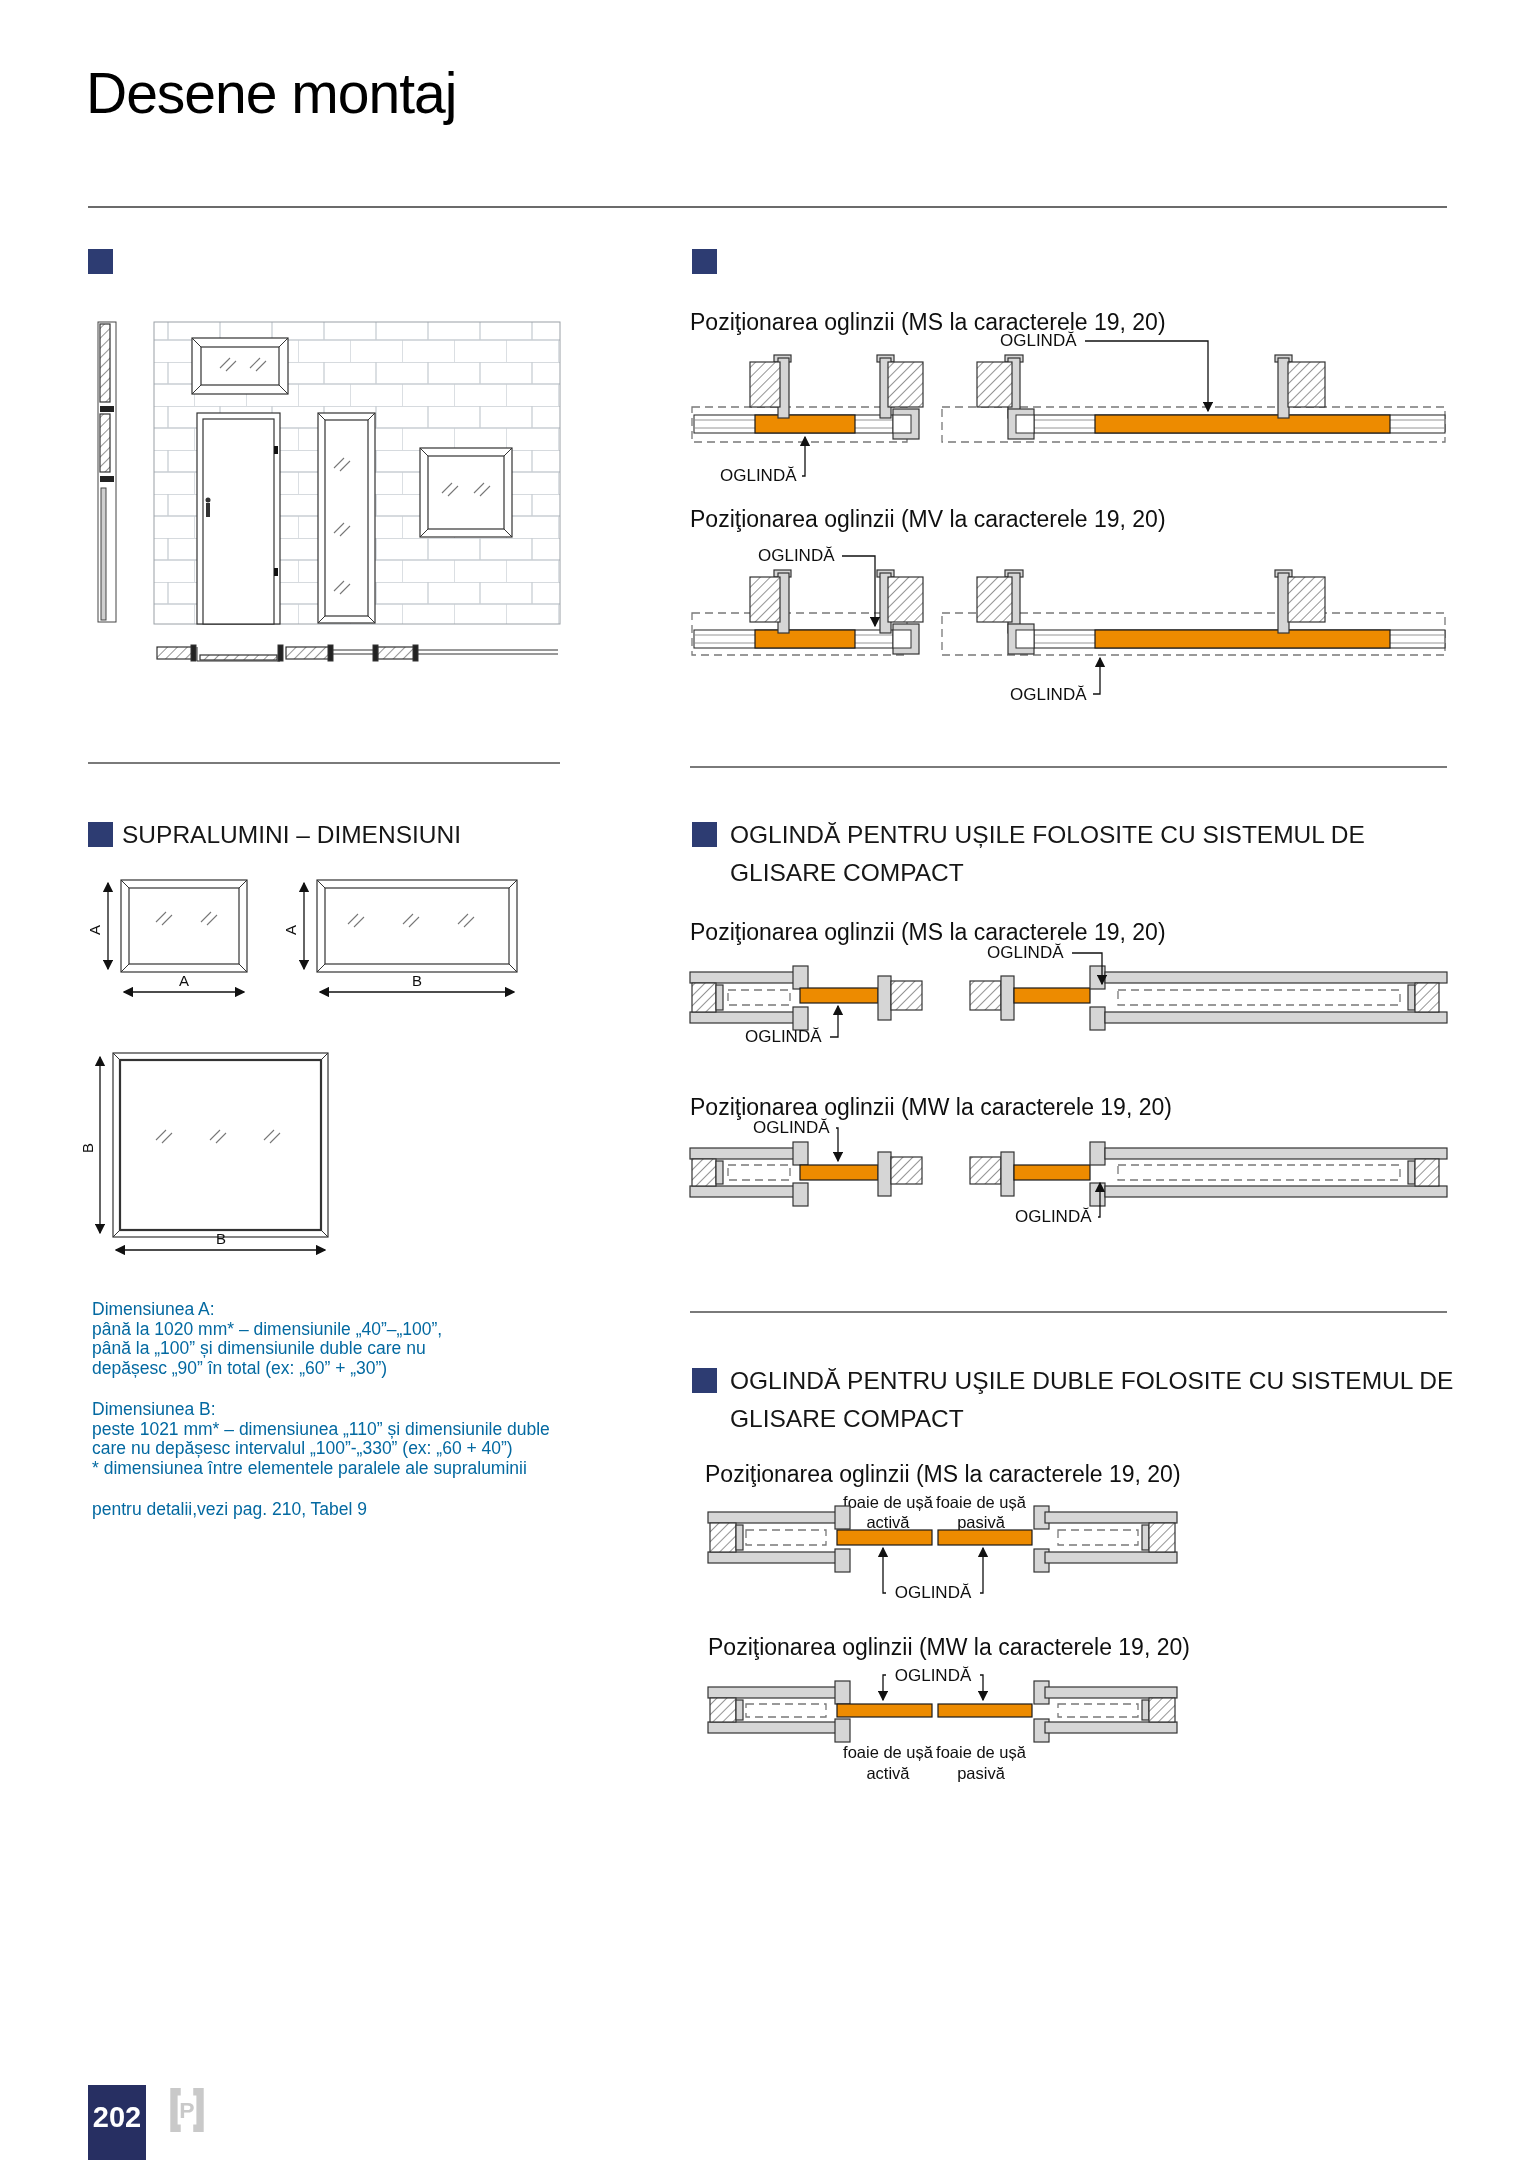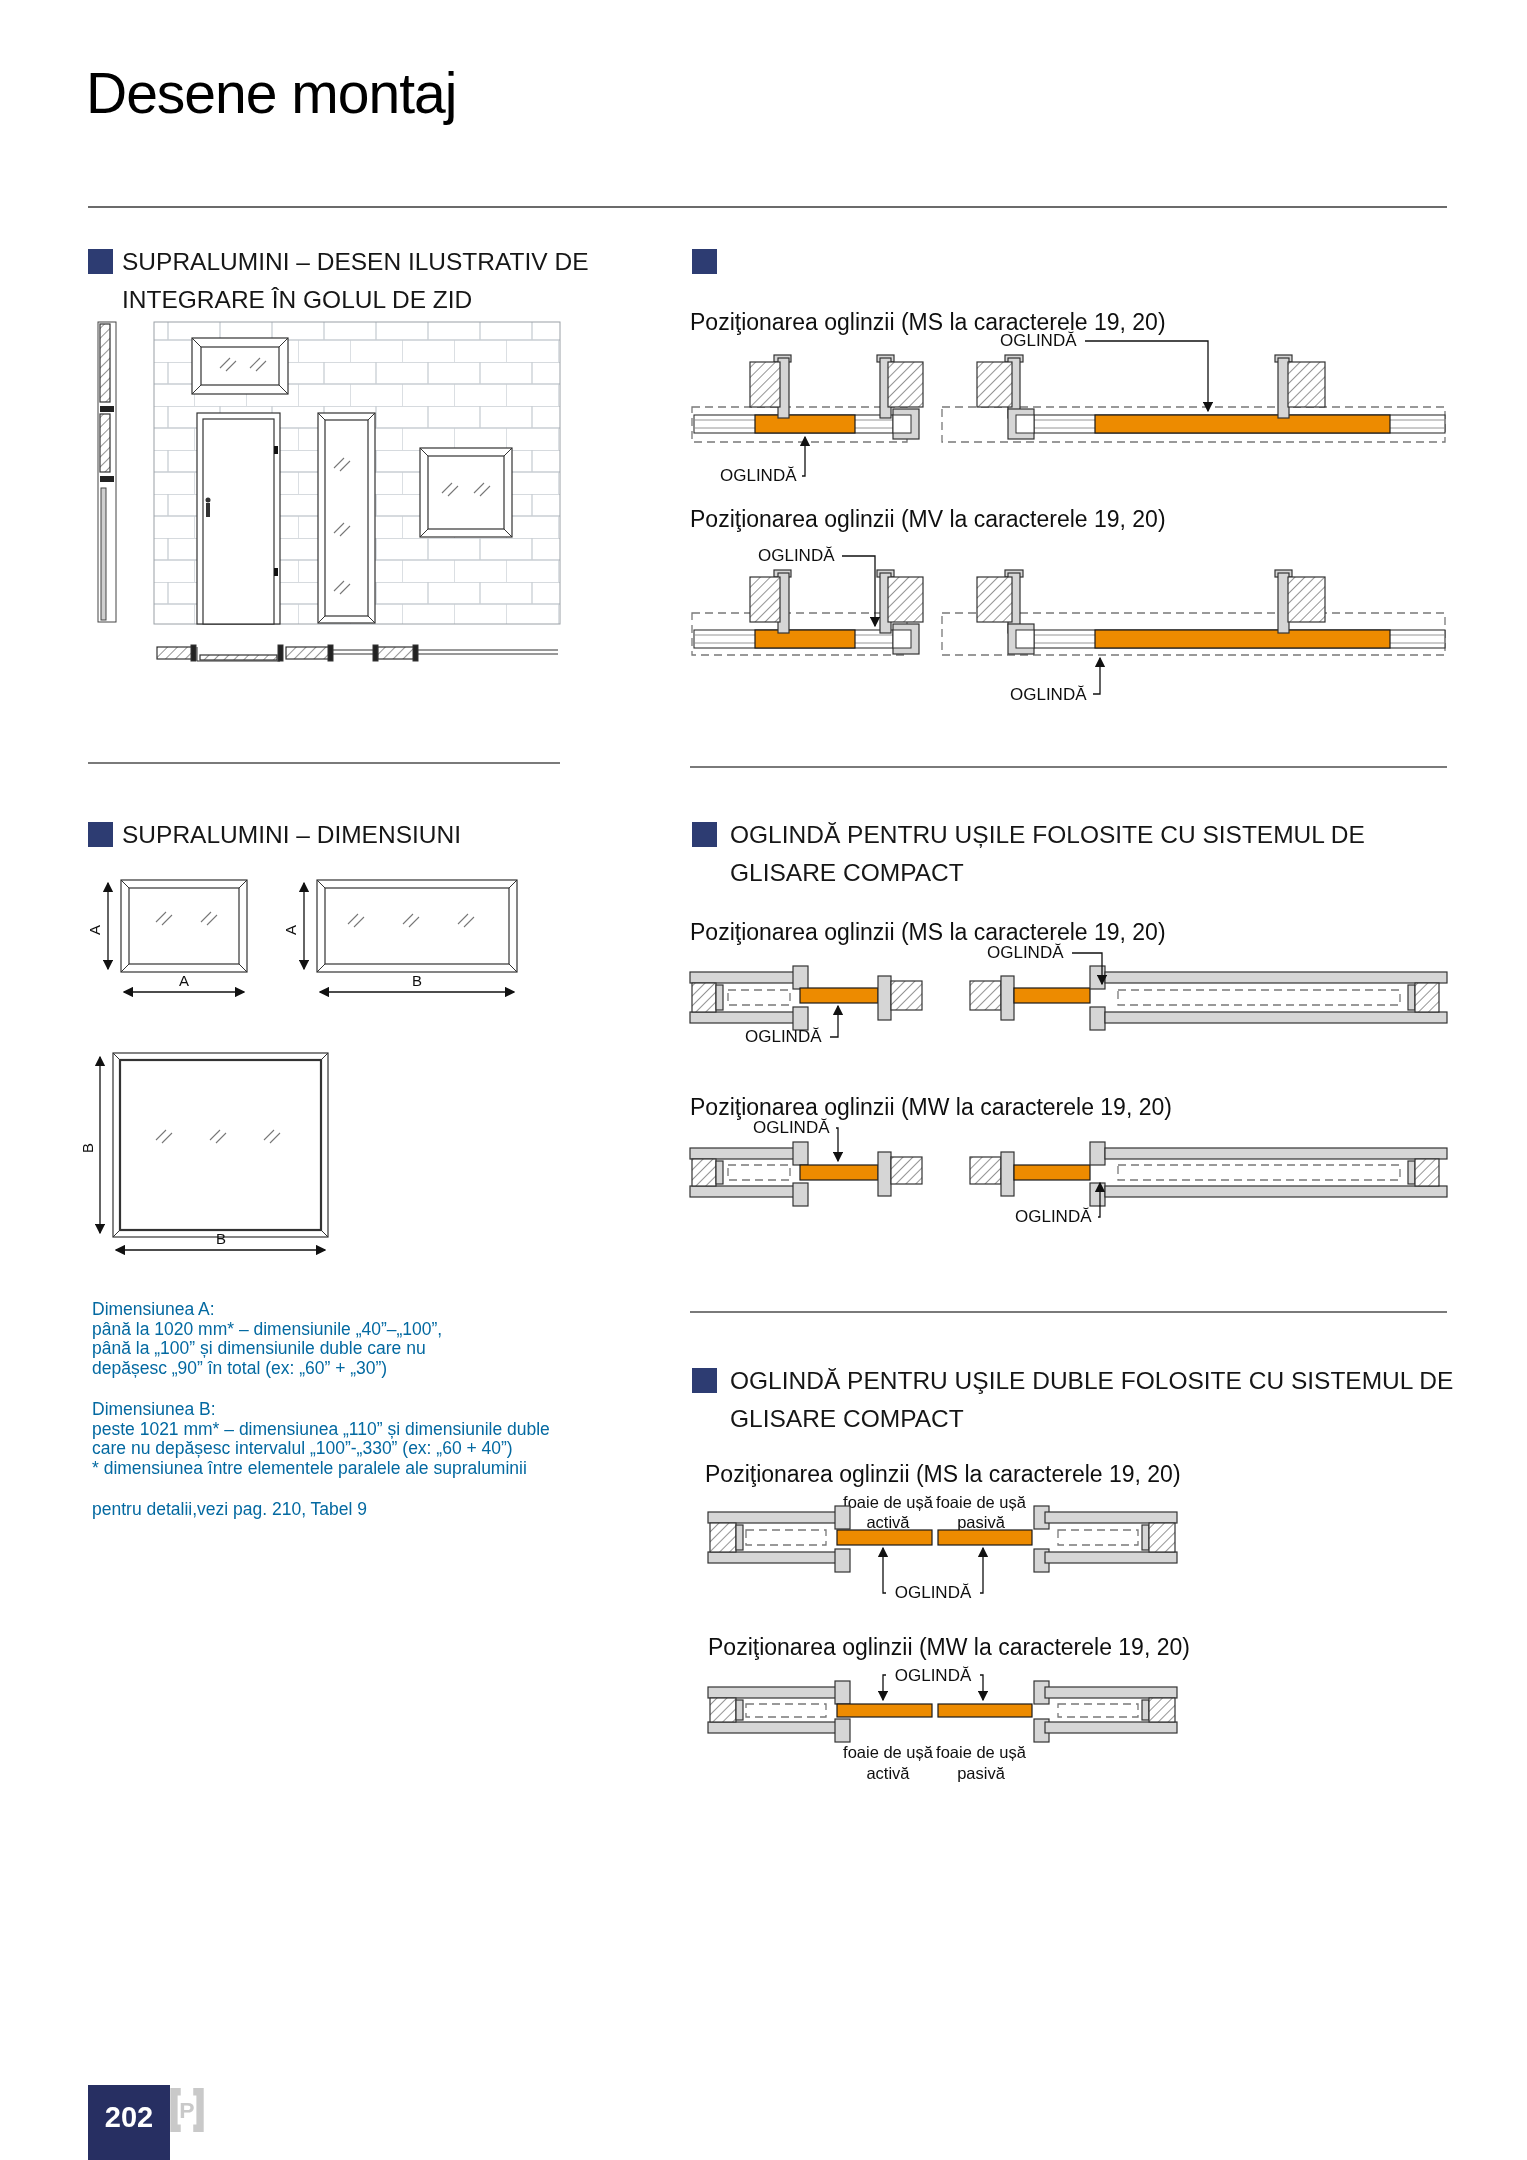--- a/index.html
+++ b/index.html
@@ -53,24 +53,20 @@
       <g id="gl">
           <path d="M0 10L10 0M6 13L16 3" stroke="#777" stroke-width="1.1" fill="none"></path>
         </g>
     </defs>
   </svg>
 
   <div class="abs title" style="left:86px;top:60px">Desene montaj</div>
   <div class="abs rule" style="left:88px;top:206px;width:1359px"></div>
 
   <div class="abs bullet" style="left:88px;top:249px"></div>
-  <div class="abs head" style="left:122px;top:243px">
-    <div>SUPRALUMINI – DESEN ILUSTRATIV DE</div>
-    <div>INTEGRARE ÎN GOLUL DE ZID</div>
-  </div>
 
   <svg class="abs" style="left:90px;top:318px" width="472" height="350" viewBox="0 0 472 350">
     <rect x="64" y="4" width="406" height="302" fill="url(#brick)" stroke="#9aa0a6"></rect>
     <g>
       <rect x="8" y="4" width="18" height="300" fill="#fff" stroke="#444"></rect>
       <rect x="10" y="6" width="10" height="78" class="hatchr"></rect>
       <rect x="10" y="88" width="14" height="6" fill="#222"></rect>
       <rect x="10" y="96" width="10" height="58" class="hatchr"></rect>
       <rect x="10" y="158" width="14" height="6" fill="#222"></rect>
       <rect x="11" y="170" width="5" height="132" fill="#cfcfcf" stroke="#444"></rect>
@@ -393,20 +389,20 @@
       <rect x="368" y="49" width="80" height="13" class="dash"></rect>
       <rect x="452" y="45" width="7" height="20" class="gray"></rect>
       <rect x="459" y="43" width="26" height="24" class="hatchr"></rect>
     </g>
     <text class="leaf" x="198" y="103" text-anchor="middle">foaie de ușă</text>
     <text class="leaf" x="198" y="124" text-anchor="middle">activă</text>
     <text class="leaf" x="291" y="103" text-anchor="middle">foaie de ușă</text>
     <text class="leaf" x="291" y="124" text-anchor="middle">pasivă</text>
   </svg>
 
-  <div class="abs pagenum" style="left:88px;top:2085px;width:82px;height:75px">202</div>
+  <div class="abs pagenum" style="left:88px;top:2085px;width:58px;height:75px">202</div>
   <svg class="abs" style="left:164px;top:2086px" width="46" height="48" viewBox="0 0 40 46">
     <path d="M14 2H4V44H14V37H11V9H14Z" fill="#c9c9c9"></path>
     <path d="M26 2H36V44H26V37H29V9H26Z" fill="#c9c9c9"></path>
     <text x="20" y="31" text-anchor="middle" style="font-size:22px;font-weight:700;fill:#c9c9c9">P</text>
   </svg>
 
 </div>
 
 </body></html>

